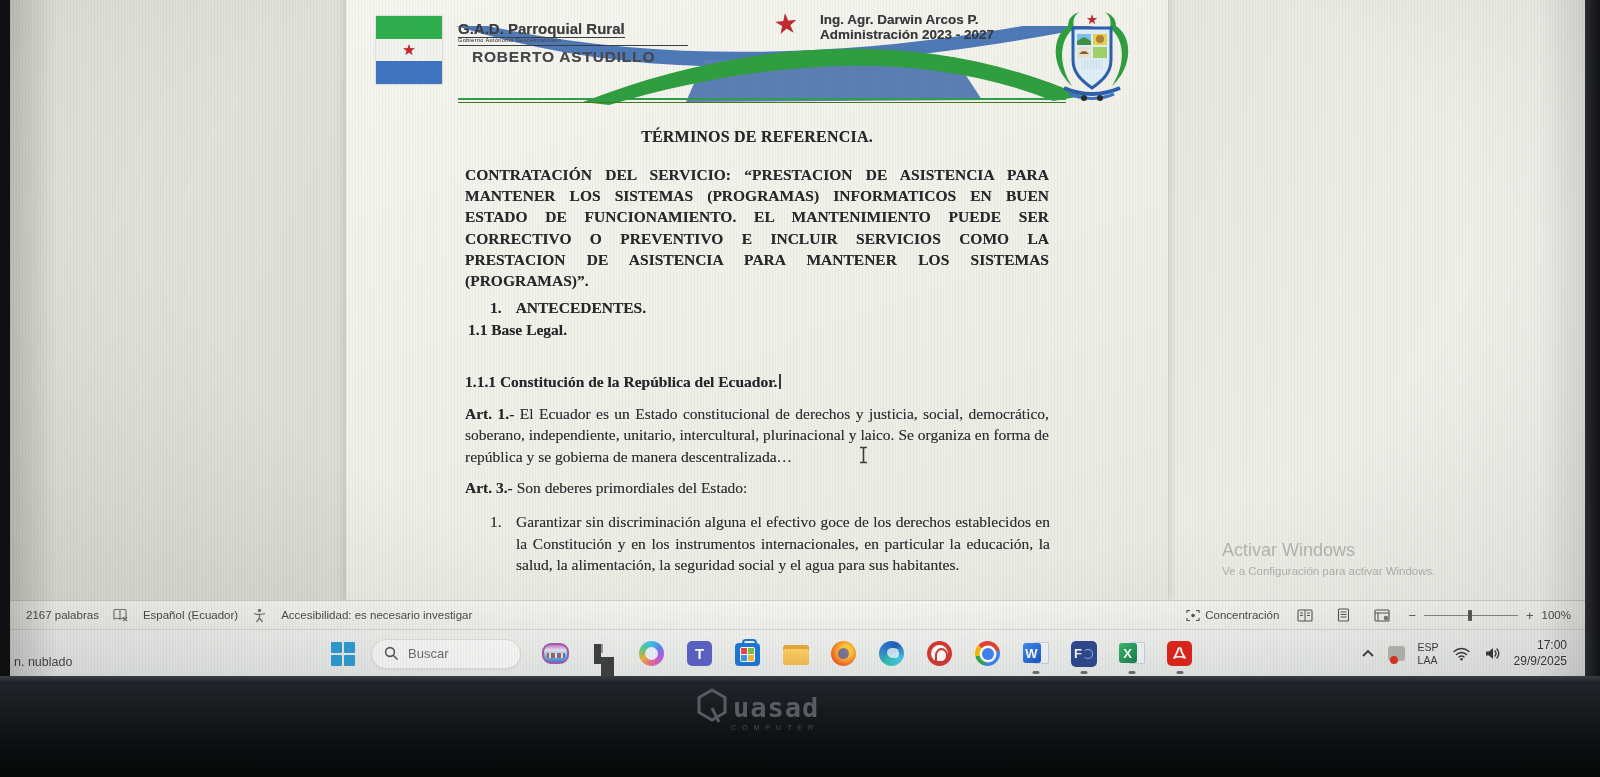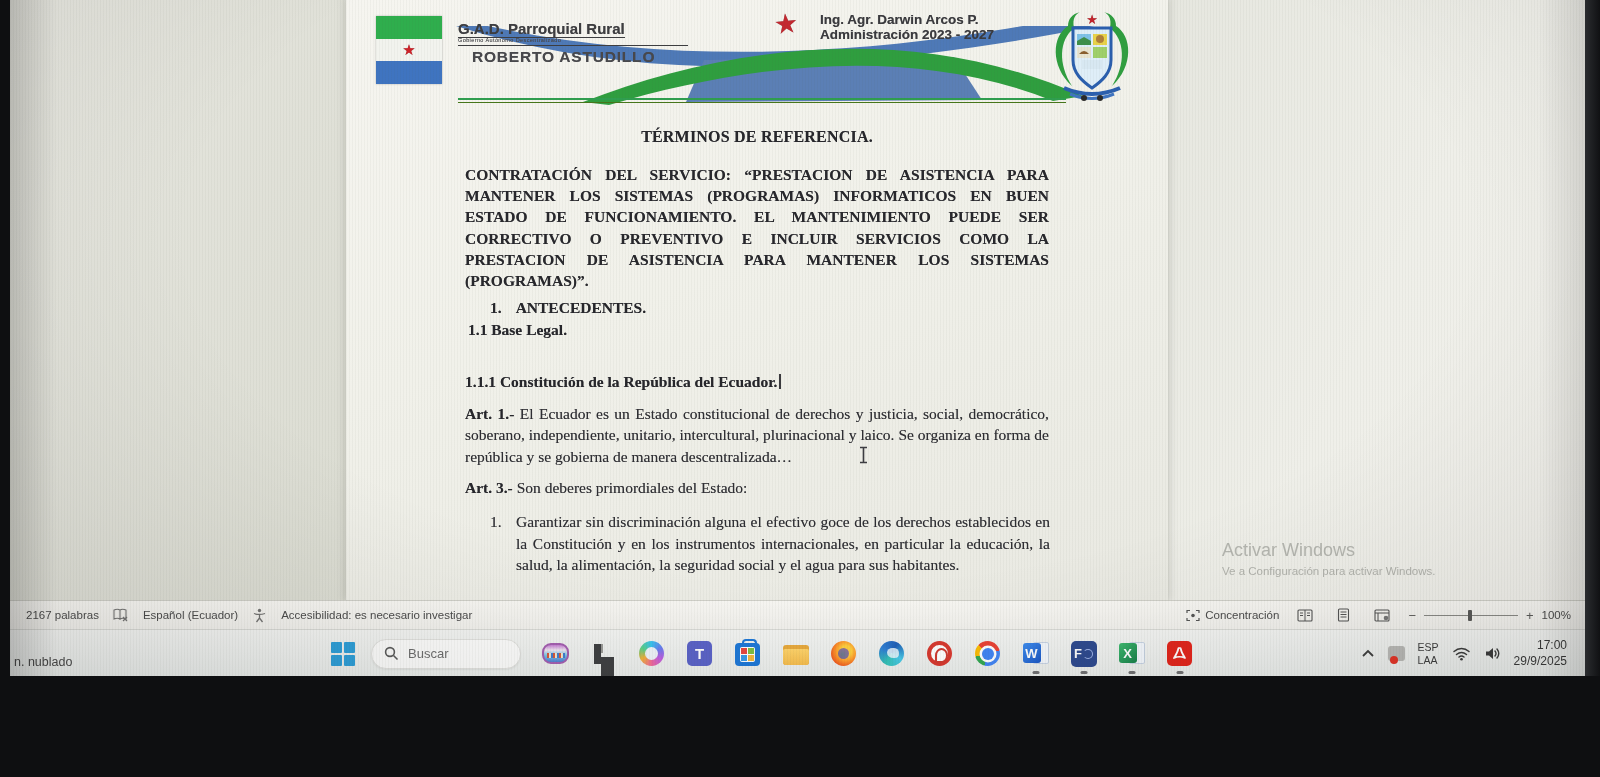--- a/index.html
+++ b/index.html
@@ -412,13 +412,25 @@
         <span class="tray-clock">
           <div>17:00</div>
           <div>29/9/2025</div>
         </span>
       </div>
     </div>
   </div>
 
   <div class="bezel-right"></div>
 
+  <div class="bezel-bottom">
+    <div class="brand">
+      <div class="brand-row">
+        <svg class="brand-q" viewBox="0 0 34 38">
+          <path d="M17,2 L30,9.5 V24.5 L17,32 L4,24.5 V9.5 Z" fill="none" stroke="#565b61" stroke-width="3"></path>
+          <path d="M17,20 L24,34" stroke="#565b61" stroke-width="3"></path>
+        </svg>
+        <span class="brand-name">uasad</span>
+      </div>
+      <span class="brand-sub">COMPUTER</span>
+    </div>
+  </div>
 </div>
 
 </body></html>

